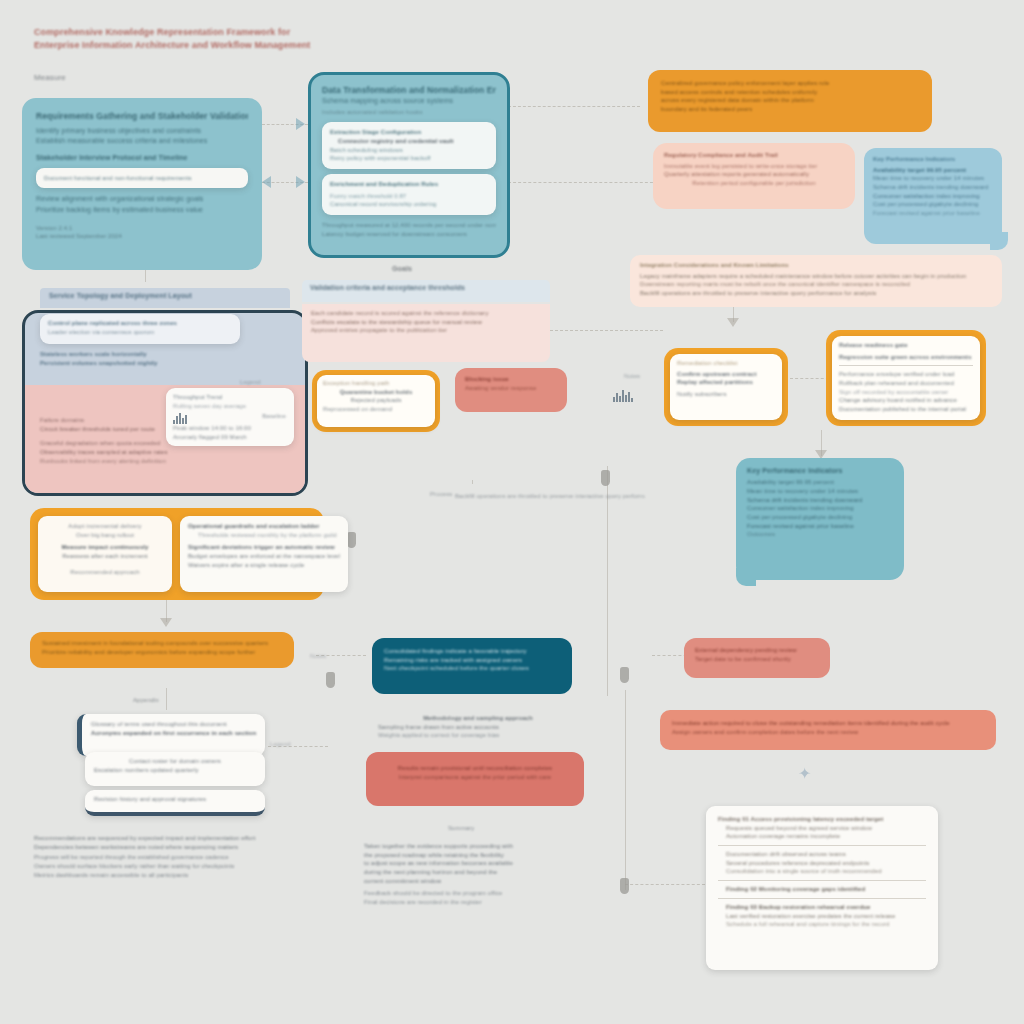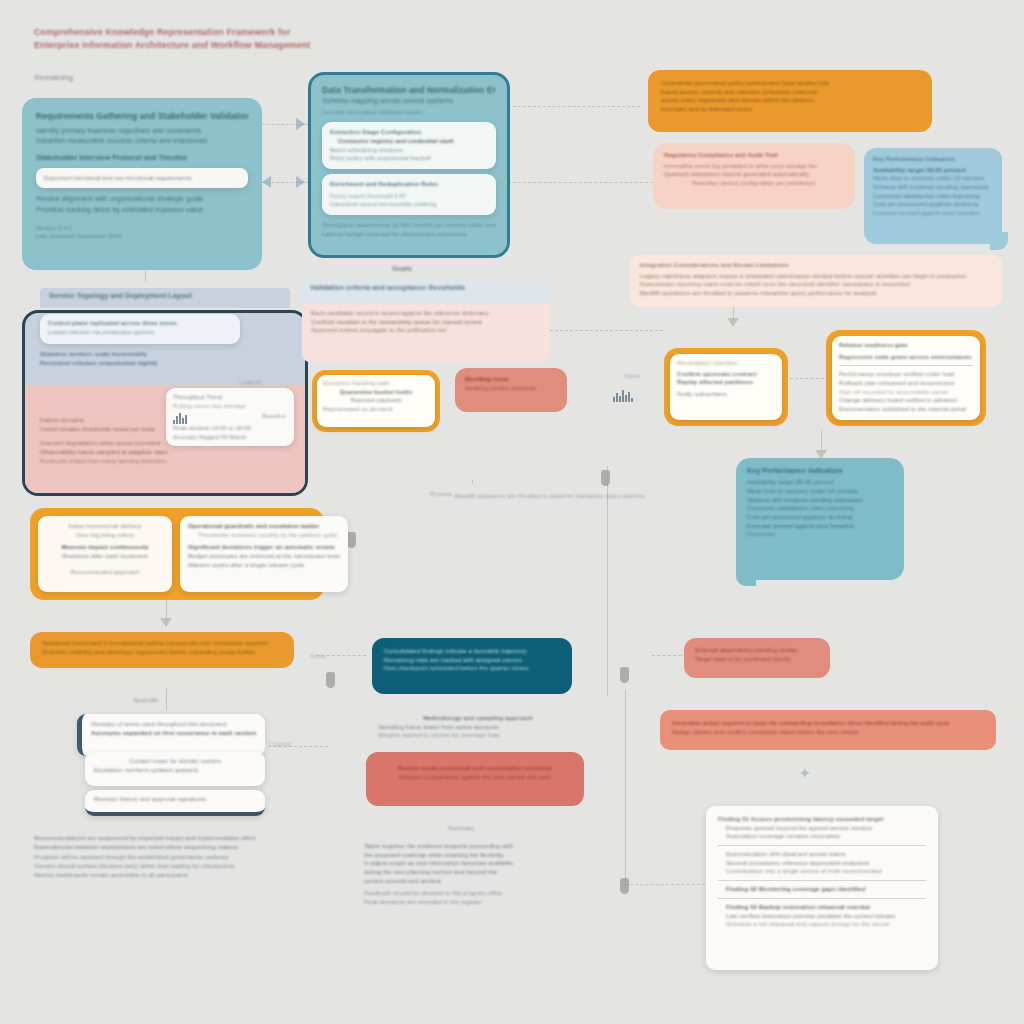--- a/index.html
+++ b/index.html
@@ -73,21 +73,21 @@
 </head>
 <body>
 
 <div id="canvas">
 
   <div class="node" id="title">
     <span class="t b">Comprehensive Knowledge Representation Framework for</span>
     <span class="t b">Enterprise Information Architecture and Workflow Management</span>
   </div>
   <div id="sublabel">
-    <span class="t">Remaining</span>
+    <span class="t">Measure</span>
   </div>
 
   <div class="conn dash-h" style="left:262px;top:124px;width:46px;"></div>
   <div class="arrow right" style="left:296px;top:118px;"></div>
 
   <div class="conn dash-h" style="left:262px;top:182px;width:46px;"></div>
   <div class="arrow left" style="left:262px;top:176px;"></div>
   <div class="arrow right" style="left:296px;top:176px;"></div>
 
   <div class="conn dash-h" style="left:508px;top:106px;width:132px;"></div>

